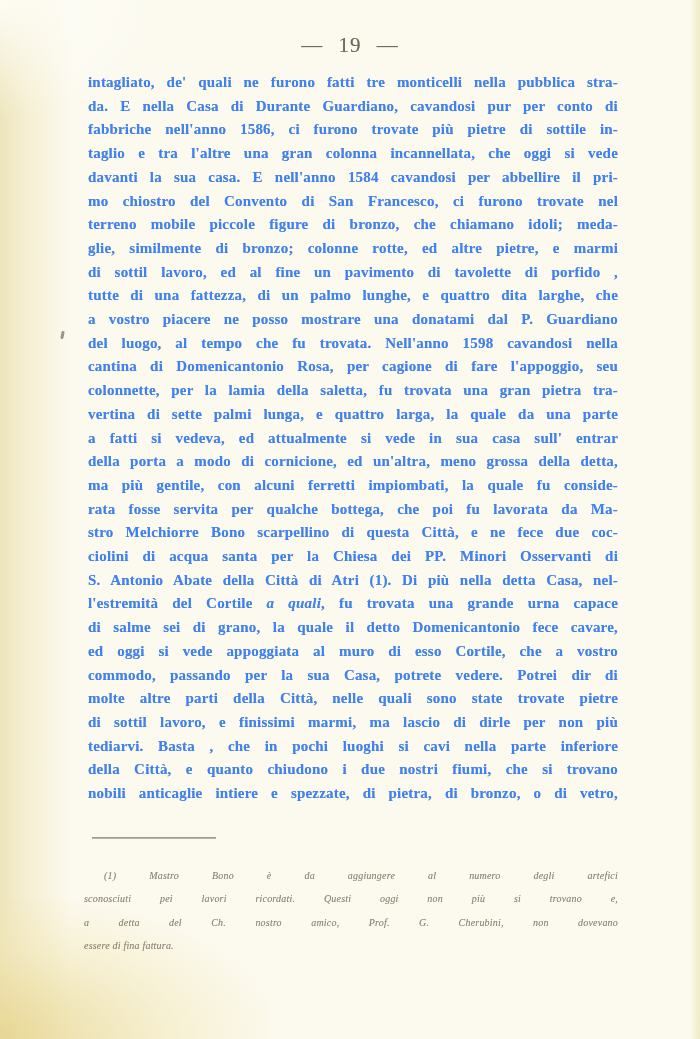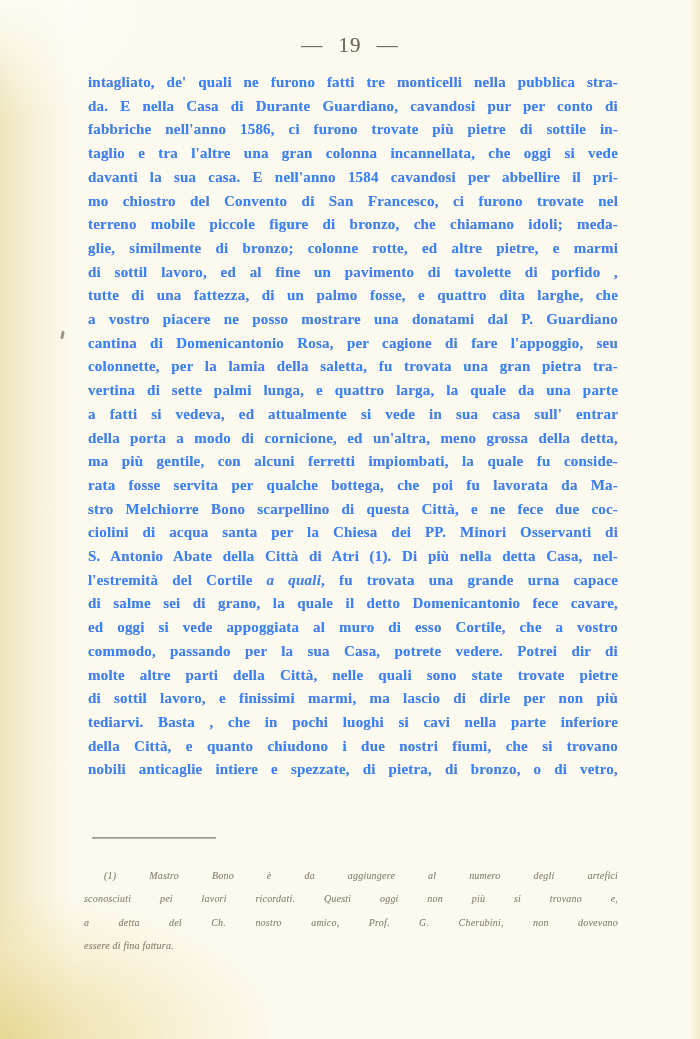--- a/index.html
+++ b/index.html
@@ -130,22 +130,23 @@
   <div class="body-text">
       <div class="text-line">intagliato, de' quali ne furono fatti tre monticelli nella pubblica stra-</div>
       <div class="text-line">da. E nella Casa di Durante Guardiano, cavandosi pur per conto di</div>
       <div class="text-line">fabbriche nell'anno 1586, ci furono trovate più pietre di sottile in-</div>
       <div class="text-line">taglio e tra l'altre una gran colonna incannellata, che oggi si vede</div>
       <div class="text-line">davanti la sua casa. E nell'anno 1584 cavandosi per abbellire il pri-</div>
       <div class="text-line">mo chiostro del Convento di San Francesco, ci furono trovate nel</div>
       <div class="text-line">terreno mobile piccole figure di bronzo, che chiamano idoli; meda-</div>
       <div class="text-line">glie, similmente di bronzo; colonne rotte, ed altre pietre, e marmi</div>
       <div class="text-line">di sottil lavoro, ed al fine un pavimento di tavolette di porfido ,</div>
-      <div class="text-line">tutte di una fattezza, di un palmo fosse, e quattro dita larghe, che</div>
+      <div class="text-line">tutte di una fattezza, di un palmo lunghe, e quattro dita larghe, che</div>
       <div class="text-line">a vostro piacere ne posso mostrare una donatami dal P. Guardiano</div>
+      <div class="text-line">del luogo, al tempo che fu trovata. Nell'anno 1598 cavandosi nella</div>
       <div class="text-line">cantina di Domenicantonio Rosa, per cagione di fare l'appoggio, seu</div>
       <div class="text-line">colonnette, per la lamia della saletta, fu trovata una gran pietra tra-</div>
       <div class="text-line">vertina di sette palmi lunga, e quattro larga, la quale da una parte</div>
       <div class="text-line">a fatti si vedeva, ed attualmente si vede in sua casa sull' entrar</div>
       <div class="text-line">della porta a modo di cornicione, ed un'altra, meno grossa della detta,</div>
       <div class="text-line">ma più gentile, con alcuni ferretti impiombati, la quale fu conside-</div>
       <div class="text-line">rata fosse servita per qualche bottega, che poi fu lavorata da Ma-</div>
       <div class="text-line">stro Melchiorre Bono scarpellino di questa Città, e ne fece due coc-</div>
       <div class="text-line">ciolini di acqua santa per la Chiesa dei PP. Minori Osservanti di</div>
       <div class="text-line">S. Antonio Abate della Città di Atri (1). Di più nella detta Casa, nel-</div>

